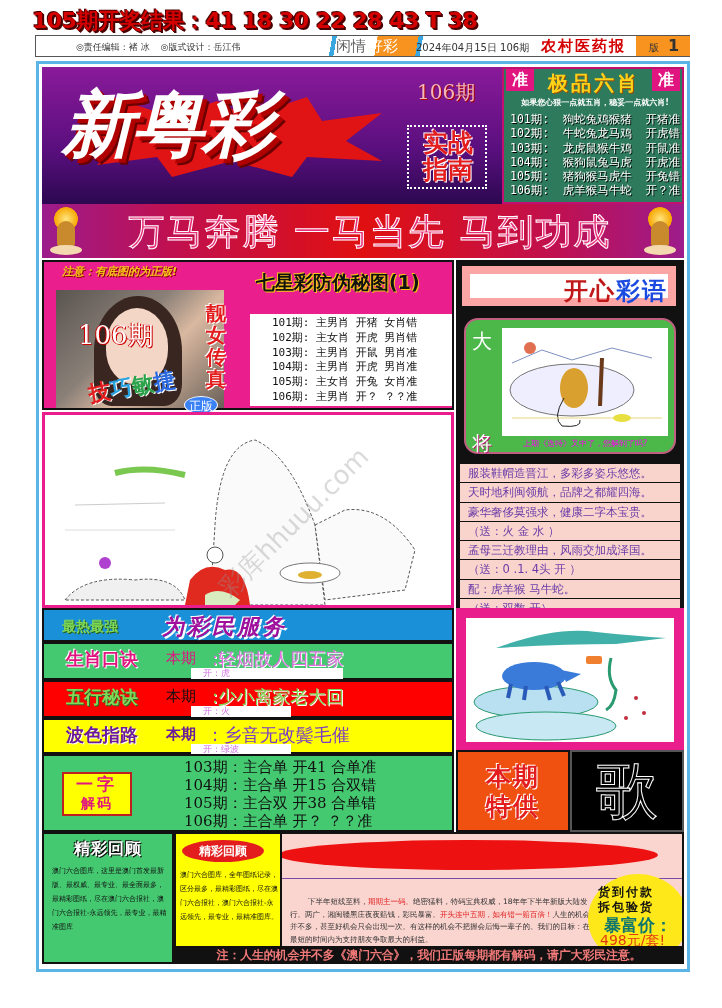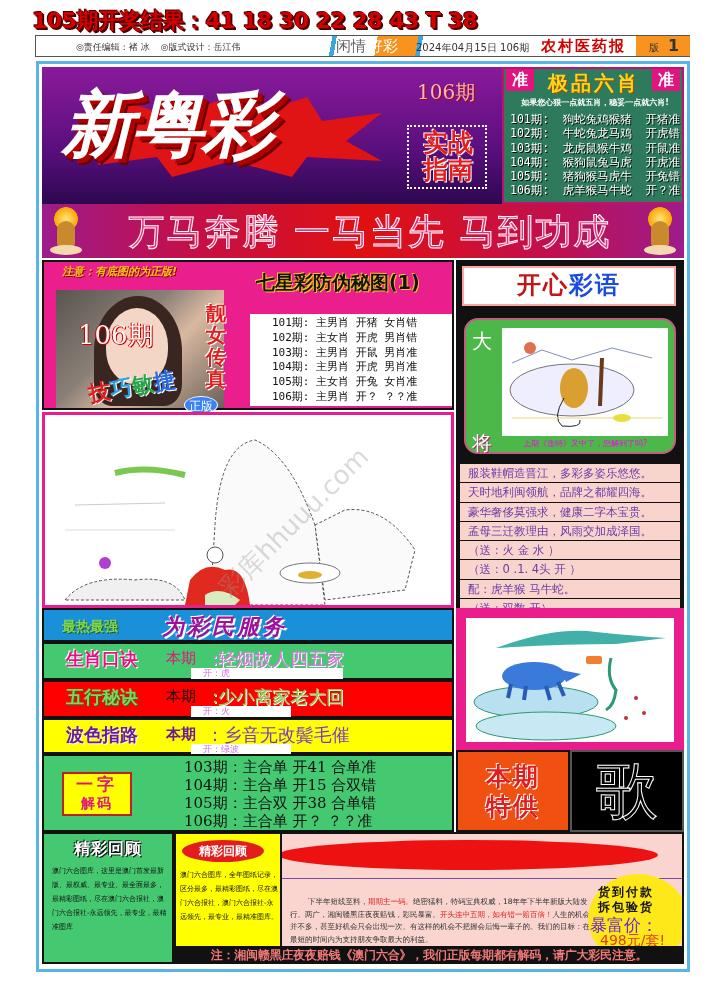--- a/index.html
+++ b/index.html
@@ -83,21 +83,21 @@
   .seven .skill { position: absolute; left: 44px; top: 110px; font-size: 22px; font-weight: bold; color: #e31d1d; text-shadow: 1px 1px 0 #fff; transform: rotate(-10deg); white-space: nowrap; }
   .seven .skill b:nth-child(2) { color: #2aa3e0; }
   .seven .skill b:nth-child(3) { color: #2aa34a; }
   .seven .skill b:nth-child(4) { color: #2a6ae0; }
   .seven .title { position: absolute; left: 212px; top: 8px; font-size: 19px; font-weight: bold; color: #111; text-shadow: 1px 1px 0 #f5c518, -1px -1px 0 #f5c518; white-space: nowrap; }
   .seven .records { position: absolute; left: 206px; top: 52px; width: 202px; height: 92px; background: #fff; padding: 2px 0 0 22px; }
   .seven .records div { font-size: 11px; line-height: 14.8px; color: #111; white-space: nowrap; font-family: "DejaVu Sans Mono", monospace; }
 
   
   .happy { left: 456px; top: 260px; width: 228px; height: 200px; background: #111; }
-  .happy .title-box { position: absolute; left: 6px; top: 6px; width: 214px; height: 40px; background: #fff; border: 2px solid #fca5a5; text-align: center; font-size: 24px; font-weight: bold; line-height: 34px; letter-spacing: 2px; }
+  .happy .title-box { position: absolute; left: 6px; top: 6px; width: 214px; height: 40px; background: #fff; border: 8px solid #fca5a5; text-align: right; font-size: 24px; font-weight: bold; line-height: 34px; letter-spacing: 2px; }
   .happy .t1 { color: #c01818; }
   .happy .t2 { color: #1a4ae0; }
   .happy .card { position: absolute; left: 8px; top: 58px; width: 212px; height: 136px; background: #4cb84a; border-radius: 14px; border: 2px solid #c06080; }
   .happy .da { position: absolute; left: 6px; top: 8px; font-size: 20px; color: #fff; }
   .happy .jiang { position: absolute; left: 6px; top: 110px; font-size: 20px; color: #fff; text-shadow: 1px 1px 0 #c01878; }
   .happy .pic { position: absolute; left: 36px; top: 8px; width: 166px; height: 108px; background: #fff; overflow: hidden; }
   .happy .caption { position: absolute; left: 36px; top: 118px; width: 166px; font-size: 8px; color: #f0e; text-align: center; }
 
   
   .poem { left: 456px; top: 460px; width: 228px; height: 148px; background: #111; padding: 4px 4px 0 4px; }
@@ -165,21 +165,21 @@
 
   .promo { position: absolute; left: 108px; top: 2px; width: 400px; height: 112px; background: #fad5cf; overflow: hidden; }
   .promo .oval { position: absolute; left: -4px; top: 6px; width: 380px; height: 30px; border-radius: 50%; background: #ee1111; }
   .promo .line { position: absolute; left: 0; top: 44px; width: 400px; height: 1px; background: #7a4aa8; }
   .promo .text { position: absolute; left: 8px; top: 54px; width: 306px; font-size: 7.5px; line-height: 12.5px; color: #333; text-indent: 18px; margin-top: 8px; }
   .promo .text .red { color: #e02020; }
   .promo .circle { position: absolute; left: 306px; top: 40px; width: 100px; height: 90px; border-radius: 50%; background: #ffe81a; }
   .promo .cod1, .promo .cod2 { position: absolute; left: 316px; font-size: 12px; font-weight: bold; color: #111; letter-spacing: 2px; white-space: nowrap; }
   .promo .cod1 { top: 50px; }
   .promo .cod2 { top: 65px; }
-  .promo .price-label { position: absolute; left: 308px; top: 80px; font-size: 17px; color: #6d28d9; }
+  .promo .price-label { position: absolute; left: 322px; top: 80px; font-size: 17px; color: #0f766e; font-weight: bold; }
   .promo .price { position: absolute; left: 318px; top: 98px; font-size: 14px; color: #e23a10; }
 
   .footer-note { position: absolute; left: 2px; top: 116px; width: 506px; height: 14px; text-align: center; font-size: 12px; font-weight: bold; color: #f07878; line-height: 14px; white-space: nowrap; letter-spacing: -0.2px; }
 </style>
 </head>
 <body>
 
 <div class="abs result-title">105期开奖结果：41 18 30 22 28 43 T 38</div>
 
 <div class="abs header-strip">
@@ -303,22 +303,22 @@
     </div>
     <div class="jiang">将</div>
     <div class="caption">上期《迭特》又中了，您解到了吗?</div>
   </div>
 </div>
 
 <div class="abs poem">
   <div class="line">服装鞋帽造晋江，多彩多姿乐悠悠。</div>
   <div class="line">天时地利闽领航，品牌之都耀四海。</div>
   <div class="line">豪华奢侈莫强求，健康二字本宝贵。</div>
+  <div class="line">（送：火  金  水 ）</div>
   <div class="line">孟母三迁教理由，风雨交加成泽国。</div>
-  <div class="line">（送：火  金  水 ）</div>
   <div class="line">（送：0 .1. 4头  开 ）</div>
   <div class="line">配：虎羊猴 马牛蛇。</div>
   <div class="line">（送：双数  开）</div>
 </div>
 
 <div class="abs illus">
   <div class="inner">
     <svg width="406" height="190" viewBox="0 0 406 190">
       <path d="M70 58 Q100 50 140 60" stroke="#7ac850" stroke-width="6" fill="none"></path>
       <path d="M30 90 L120 88" stroke="#ccc"></path>
@@ -415,14 +415,14 @@
     <div class="line"></div>
     <div class="text">
       <span>下半年短线至料，</span><span class="red">期期主一码。</span><span>绝密猛料，特码宝典权威，18年年下半年新版大陆发行。两广，湘闽赣黑庄夜夜赔钱，彩民暴富。</span><span class="red">开头连中五期，如有错一赔百倍！</span><span>人生的机会并不多，甚至好机会只会出现一次。有这样的机会不把握会后悔一辈子的。我们的目标：在最短的时间内为支持朋友争取最大的利益。</span>
     </div>
     <div class="circle"></div>
     <div class="cod1">货到付款</div>
     <div class="cod2">拆包验货</div>
     <div class="price-label">暴富价：</div>
     <div class="price">498元/套!</div>
   </div>
-  <div class="footer-note">注：湘闽赣黑庄夜夜赔钱《澳门六合》，我们正版每期都有解码，请广大彩民注意。</div>
+  <div class="footer-note">注：人生的机会并不多《澳门六合》，我们正版每期都有解码，请广大彩民注意。</div>
 </div>
 
 </body></html>

